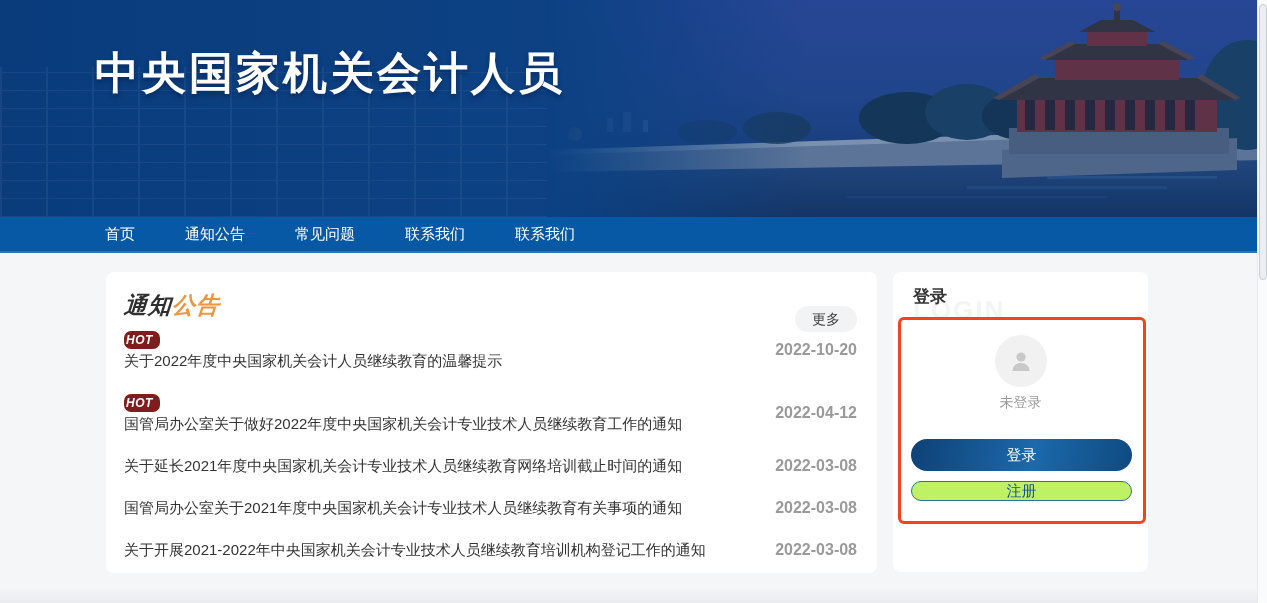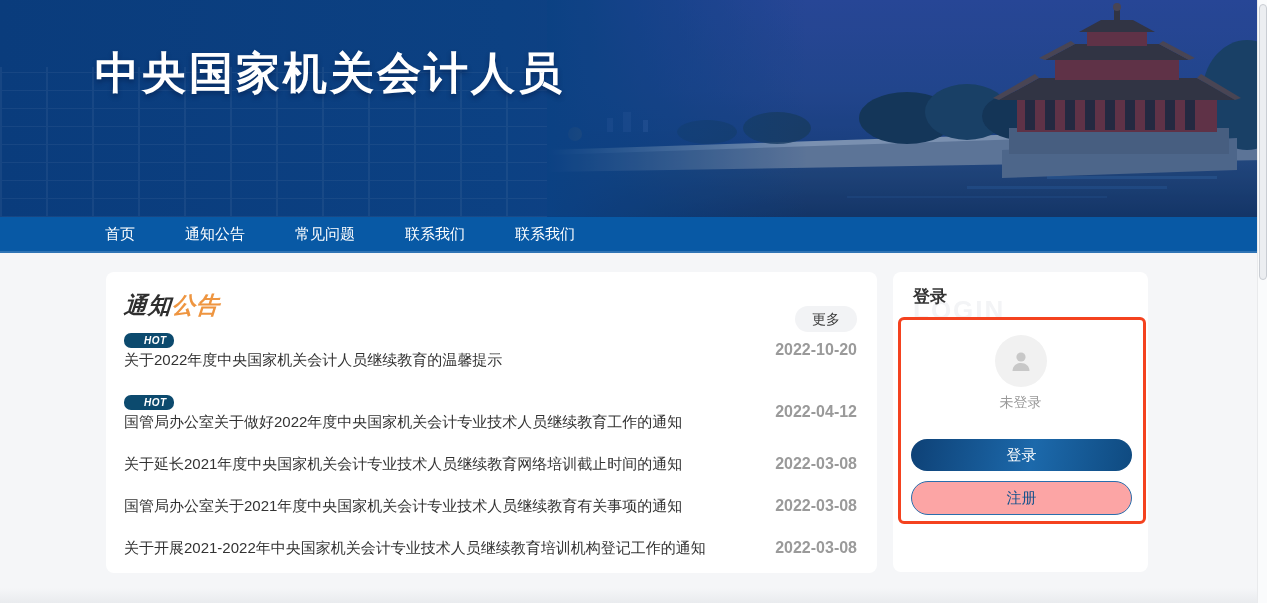--- a/index.html
+++ b/index.html
@@ -50,23 +50,23 @@
     background:#f2f3f5; color:#3c3c3c; font-size:14px; border:none; cursor:pointer;
     padding:6px 17px; border-radius:16px; line-height:14px;margin-top:28px;
   }
   .notice-list { margin-top:8px; }
   .notice-row {
     display:flex; justify-content:space-between; align-items:center;
     margin-bottom:23px; cursor:pointer;
   }
   .notice-row .n-left { max-width:640px; }
   .hot-badge {
-    display:inline-block; background:#0c4a6e; color:#ffffff;
-    font-size:10px; font-weight:bold; font-style:italic; letter-spacing:.5px;
-    padding:2px 7px 2px 20px; border-radius:7px; margin-bottom:2px;
+    display:inline-block; background:#7f1d1d; color:#ffffff;
+    font-size:12px; font-weight:bold; font-style:italic; letter-spacing:.5px;
+    padding:2px 7px 2px 2px; border-radius:7px; margin-bottom:2px;
   }
   .n-title { display:block; color:#333333; font-size:15px; line-height:19px; }
   .n-date { color:#9a9a9a; font-size:16px; white-space:nowrap;font-weight:bold; }
 
   
   .login-card { position:relative; width:255px; height:300px; }
   .login-title { position:absolute; top:13px; left:20px; font-size:17px; color:#333333; font-weight:bold; z-index:2; }
   .login-watermark {
     position:absolute; top:23px; left:20px; font-size:26px; font-weight:bold;
     color:#f3f4f6; letter-spacing:2px; z-index:1;
@@ -84,23 +84,23 @@
     position:absolute; top:122px; width:100%; text-align:center;
     color:#999999; font-size:14px;
   }
   .btn-login {
     position:absolute; top:167px; left:18px; right:16px; height:32px;
     border:none; border-radius:16px; cursor:pointer;
     background:linear-gradient(100deg,#0e4176 0%,#1c69ab 55%,#0f4a80 100%);
     color:#ffffff; font-size:15px; font-family:inherit;
   }
   .btn-register {
-    position:absolute; top:209px; left:18px; right:16px; height:34px;
+    position:absolute; top:209px; left:18px; right:16px; height:20px;
     border:1px solid #2a6fad; border-radius:17px; cursor:pointer;
-    background:#fca5a5; color:#15528c; font-size:15px; font-family:inherit;
+    background:#bef264; color:#15528c; font-size:15px; font-family:inherit;
   }
   .group-link {
     position:absolute; top:258px; width:100%; text-align:center;
     color:#1a66b3; font-size:14px; font-weight:bold; cursor:pointer; text-decoration:none;
   }
 
   
   .scrollbar-track {
     position:absolute; top:0; right:0; width:10px; height:603px;
     background:#fafbfc; border-left:1px solid #e9eaec; z-index:9;

